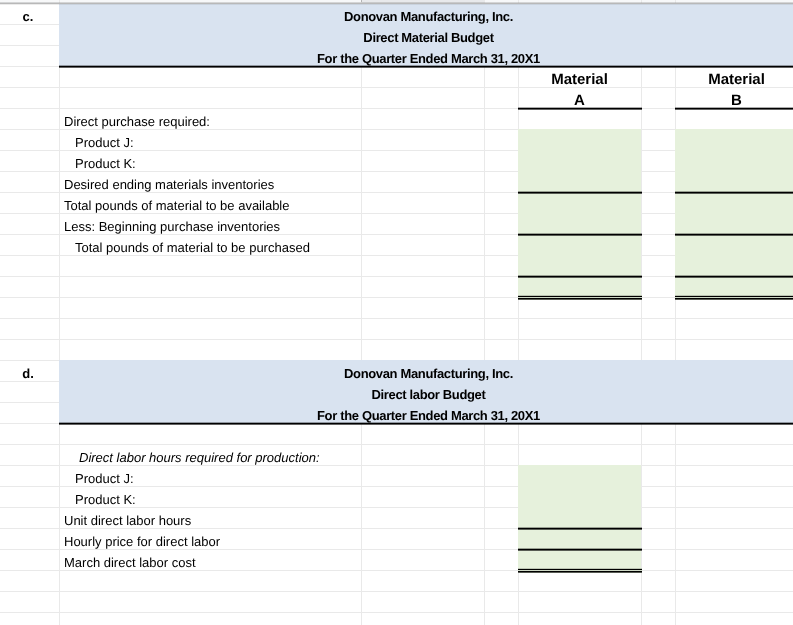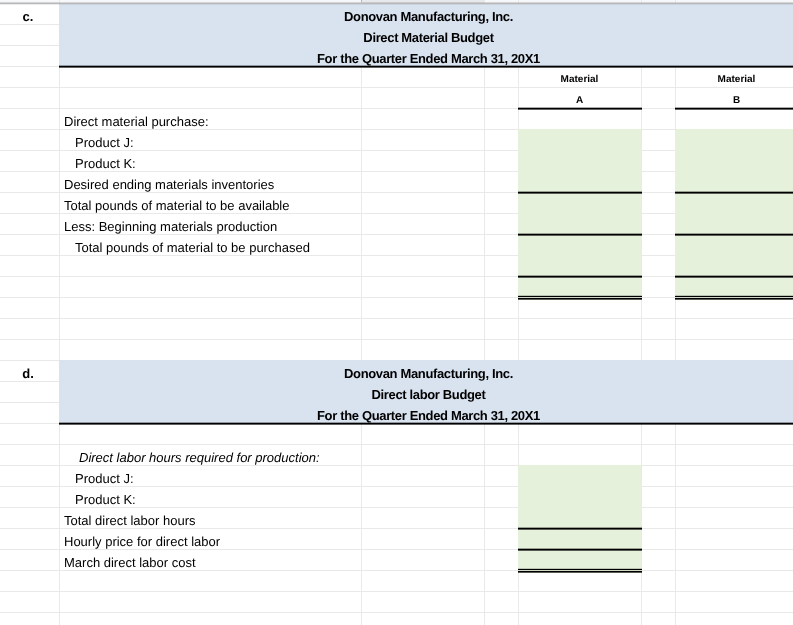--- a/index.html
+++ b/index.html
@@ -19,21 +19,21 @@
   .cell{position:absolute;box-sizing:border-box;}
   .hdrband{position:absolute;background:#d9e3f0;}
   .rule{position:absolute;background:#000;}
   .rule-aa{position:absolute;background:rgba(0,0,0,0.62);}
   .rule-aa-t{position:absolute;background:rgba(0,0,0,0.33);}
   .rule-aa-m{position:absolute;background:rgba(0,0,0,0.10);}
   .rule-aa-d{position:absolute;background:rgba(0,0,0,0.18);}
   .rulegap{position:absolute;}
   .ref{font-weight:bold;font-size:13px;line-height:27px;text-align:center;padding-right:3px;color:#000;}
   .title{font-weight:bold;font-size:13px;line-height:27px;text-align:center;color:#000;letter-spacing:-0.35px;}
-  .colhdr{font-weight:bold;font-size:10px;line-height:27px;text-align:center;color:#000;}
+  .colhdr{font-weight:bold;font-size:15px;line-height:27px;text-align:center;color:#000;}
   .lbl{font-size:13px;line-height:27px;color:#000;padding-left:5px;white-space:nowrap;}
   .lbl.ind{padding-left:16px;}
   .lbl.it{font-style:italic;}
   .inp{background:#e6f1dc;font-size:13px;line-height:27px;text-align:right;padding-right:6px;color:#000;}
 </style>
 </head>
 <body>
 
 <div id="sheet">
 <div class="toprow">
@@ -89,26 +89,26 @@
 <div class="cell colhdr" style="left:518px;top:66px;width:123px;height:21px">Material</div>
 <div class="cell colhdr" style="left:518px;top:87px;width:123px;height:21px">A</div>
 <div class="rule-aa-t" style="left:518px;top:107px;width:124.4px;height:1px"></div>
 <div class="rule" style="left:518px;top:108px;width:124.4px;height:1px"></div>
 <div class="rule-aa" style="left:518px;top:109px;width:124.4px;height:1px"></div>
 <div class="cell colhdr" style="left:675px;top:66px;width:123px;height:21px">Material</div>
 <div class="cell colhdr" style="left:675px;top:87px;width:123px;height:21px">B</div>
 <div class="rule-aa-t" style="left:675px;top:107px;width:118px;height:1px"></div>
 <div class="rule" style="left:675px;top:108px;width:118px;height:1px"></div>
 <div class="rule-aa" style="left:675px;top:109px;width:118px;height:1px"></div>
-<div class="cell lbl" style="left:59px;top:108px;width:302px;height:21px">Direct material purchase:</div>
+<div class="cell lbl" style="left:59px;top:108px;width:302px;height:21px">Direct purchase required:</div>
 <div class="cell lbl ind" style="left:59px;top:129px;width:302px;height:21px">Product J:</div>
 <div class="cell lbl ind" style="left:59px;top:150px;width:302px;height:21px">Product K:</div>
 <div class="cell lbl" style="left:59px;top:192px;width:302px;height:21px">Total pounds of material to be available</div>
 <div class="cell lbl" style="left:59px;top:171px;width:302px;height:21px">Desired ending materials inventories</div>
-<div class="cell lbl" style="left:59px;top:213px;width:302px;height:21px">Less: Beginning materials production</div>
+<div class="cell lbl" style="left:59px;top:213px;width:302px;height:21px">Less: Beginning purchase inventories</div>
 <div class="cell lbl ind" style="left:59px;top:234px;width:302px;height:21px">Total pounds of material to be purchased</div>
 <div class="cell inp" style="left:518px;top:129px;width:123px;height:21px"></div>
 <div class="cell inp" style="left:518px;top:150px;width:123px;height:21px"></div>
 <div class="cell inp" style="left:518px;top:171px;width:123px;height:21px"></div>
 <div class="cell inp" style="left:518px;top:192px;width:123px;height:21px"></div>
 <div class="cell inp" style="left:518px;top:213px;width:123px;height:21px"></div>
 <div class="cell inp" style="left:518px;top:234px;width:123px;height:21px"></div>
 <div class="cell inp" style="left:518px;top:255px;width:123px;height:21px"></div>
 <div class="cell inp" style="left:518px;top:276px;width:123px;height:21px"></div>
 <div class="rule-aa-t" style="left:518px;top:191px;width:124.4px;height:1px"></div>
@@ -153,21 +153,21 @@
 <div class="rule-aa-t" style="left:59px;top:422px;width:734px;height:1px"></div>
 <div class="rule" style="left:59px;top:423px;width:734px;height:1px"></div>
 <div class="rule-aa" style="left:59px;top:424px;width:734px;height:1px"></div>
 <div class="cell ref" style="left:0px;top:360px;width:59px;height:21px">d.</div>
 <div class="cell title" style="left:59px;top:360px;width:739px;height:21px">Donovan Manufacturing, Inc.</div>
 <div class="cell title" style="left:59px;top:381px;width:739px;height:21px">Direct labor Budget</div>
 <div class="cell title" style="left:59px;top:402px;width:739px;height:21px">For the Quarter Ended March 31, 20X1</div>
 <div class="cell lbl it" style="left:74px;top:444px;width:302px;height:21px">Direct labor hours required for production:</div>
 <div class="cell lbl ind" style="left:59px;top:465px;width:302px;height:21px">Product J:</div>
 <div class="cell lbl ind" style="left:59px;top:486px;width:302px;height:21px">Product K:</div>
-<div class="cell lbl" style="left:59px;top:507px;width:302px;height:21px">Total direct labor hours</div>
+<div class="cell lbl" style="left:59px;top:507px;width:302px;height:21px">Unit direct labor hours</div>
 <div class="cell lbl" style="left:59px;top:528px;width:302px;height:21px">Hourly price for direct labor</div>
 <div class="cell lbl" style="left:59px;top:549px;width:302px;height:21px">March direct labor cost</div>
 <div class="cell inp" style="left:518px;top:465px;width:123px;height:21px"></div>
 <div class="cell inp" style="left:518px;top:486px;width:123px;height:21px"></div>
 <div class="cell inp" style="left:518px;top:507px;width:123px;height:21px"></div>
 <div class="cell inp" style="left:518px;top:528px;width:123px;height:21px"></div>
 <div class="cell inp" style="left:518px;top:549px;width:123px;height:21px"></div>
 <div class="rule-aa-t" style="left:518px;top:527px;width:124.4px;height:1px"></div>
 <div class="rule" style="left:518px;top:528px;width:124.4px;height:1px"></div>
 <div class="rule-aa" style="left:518px;top:529px;width:124.4px;height:1px"></div>

